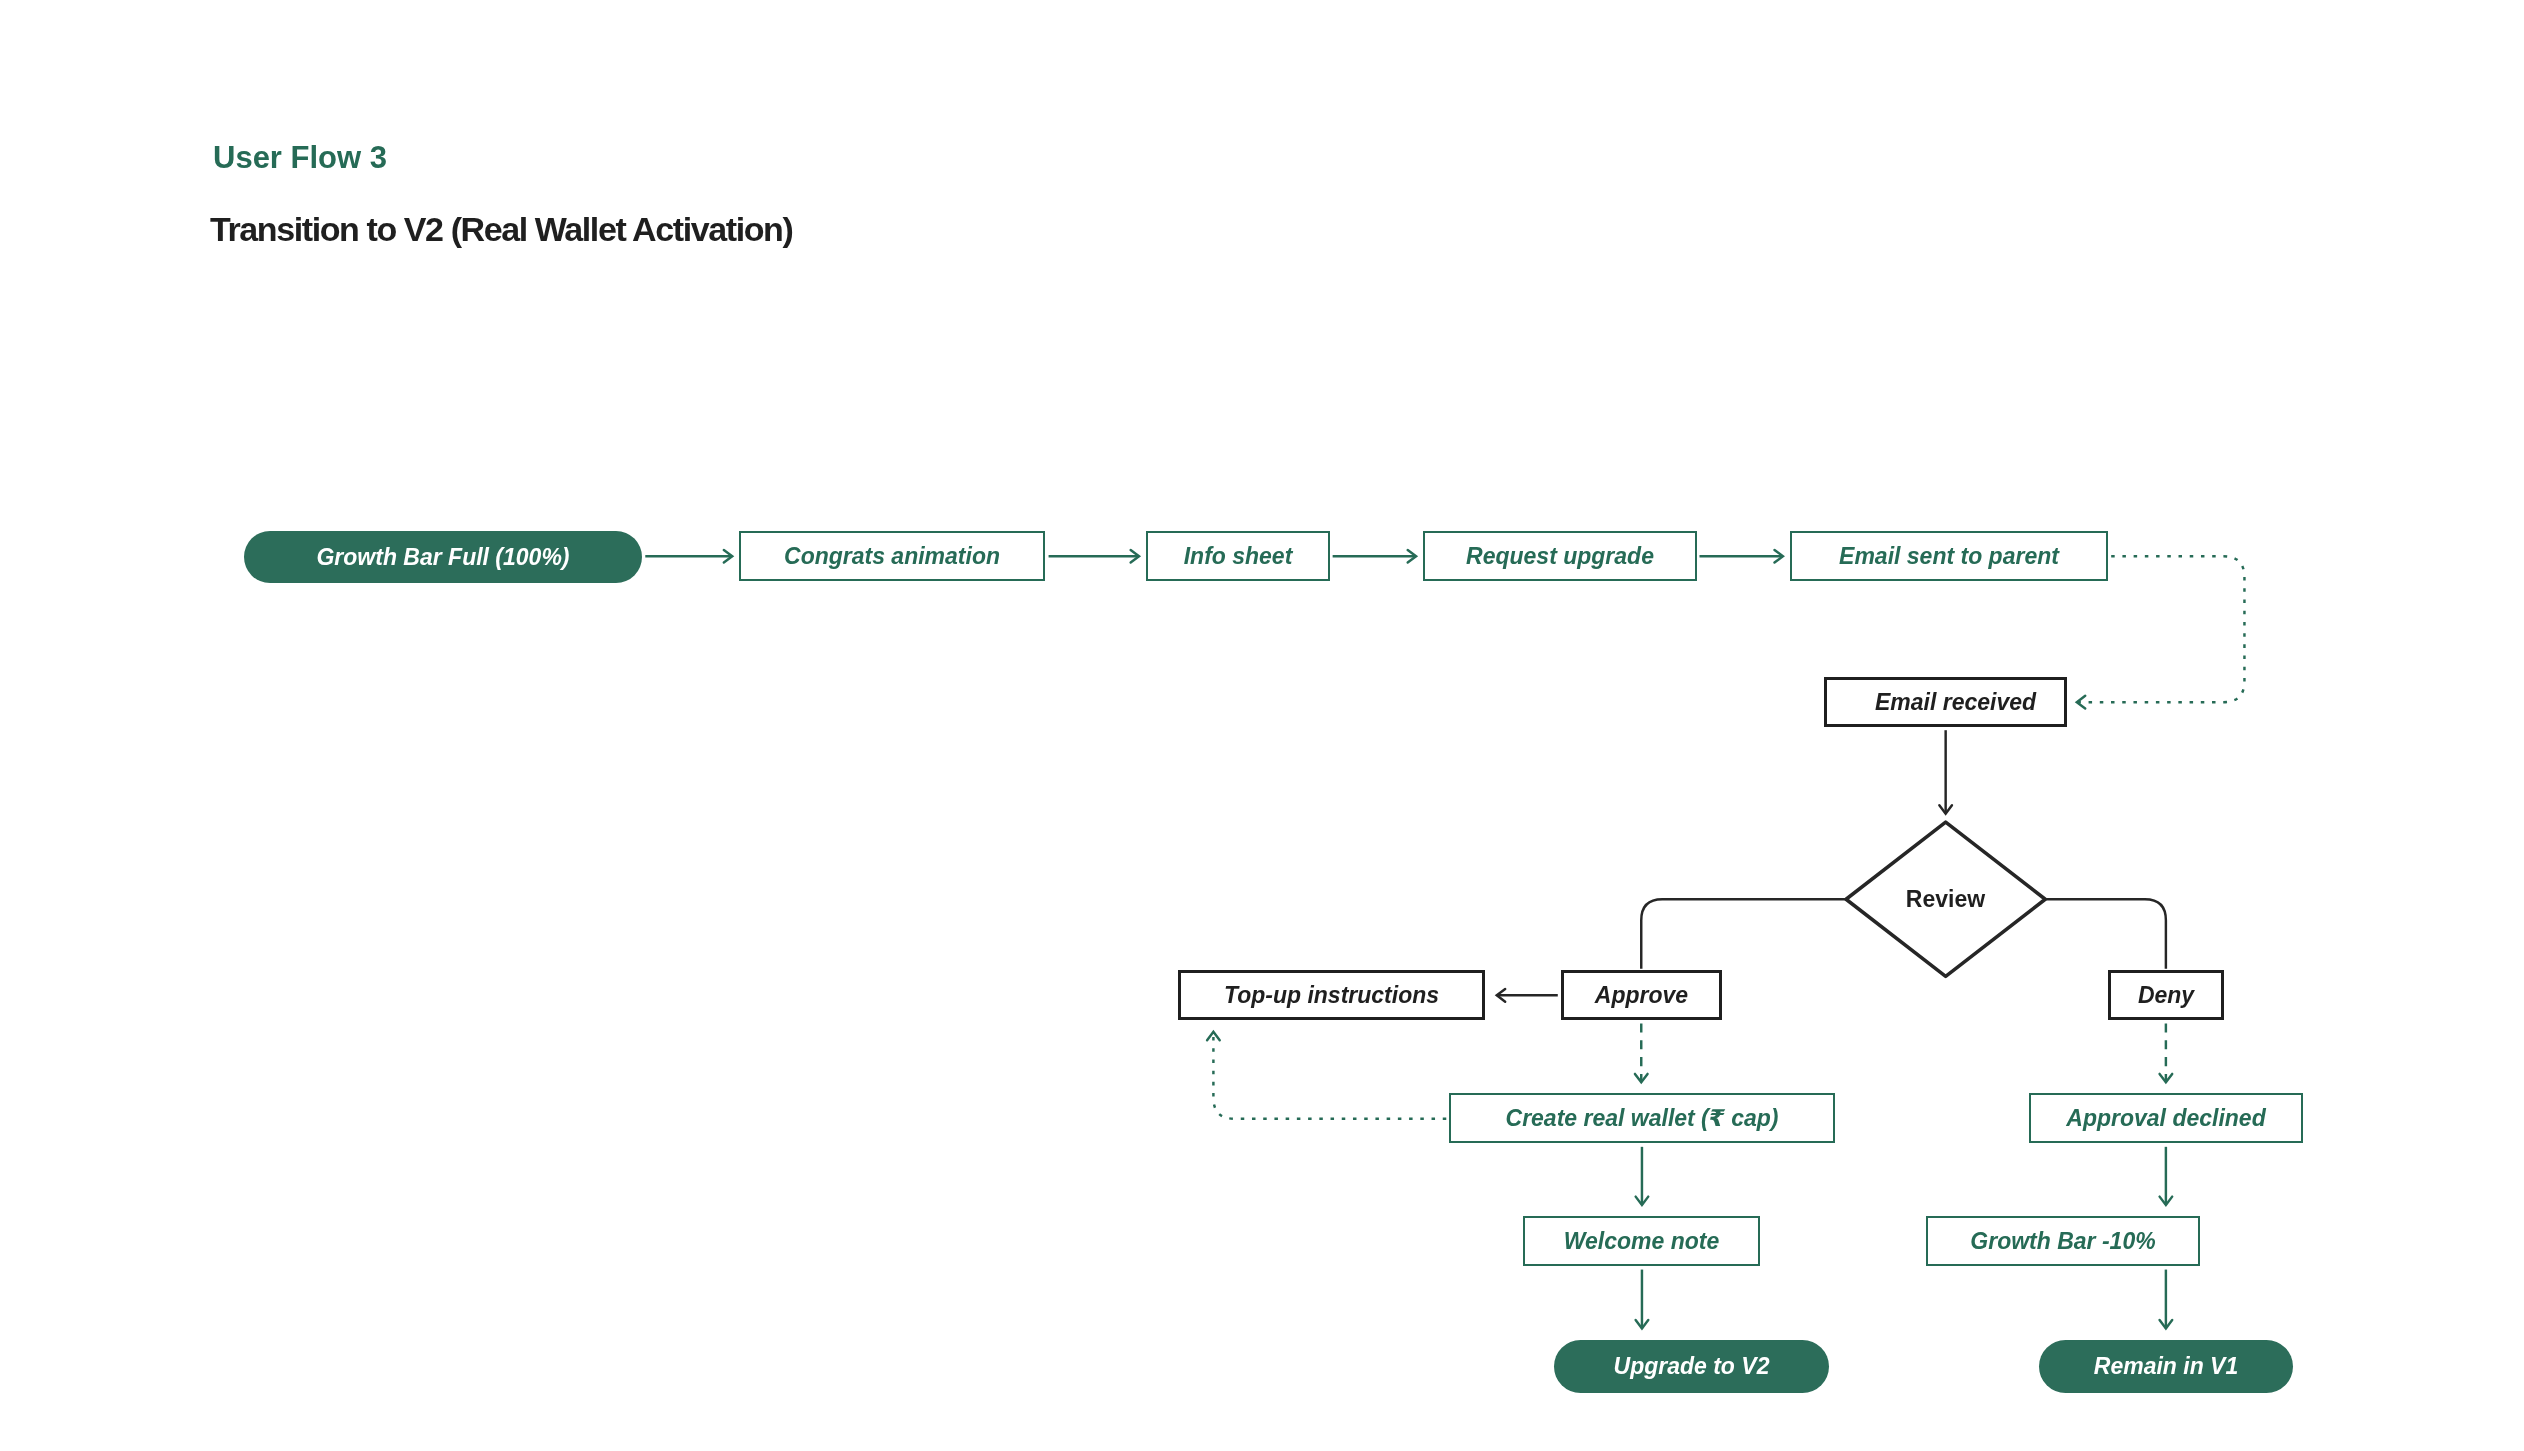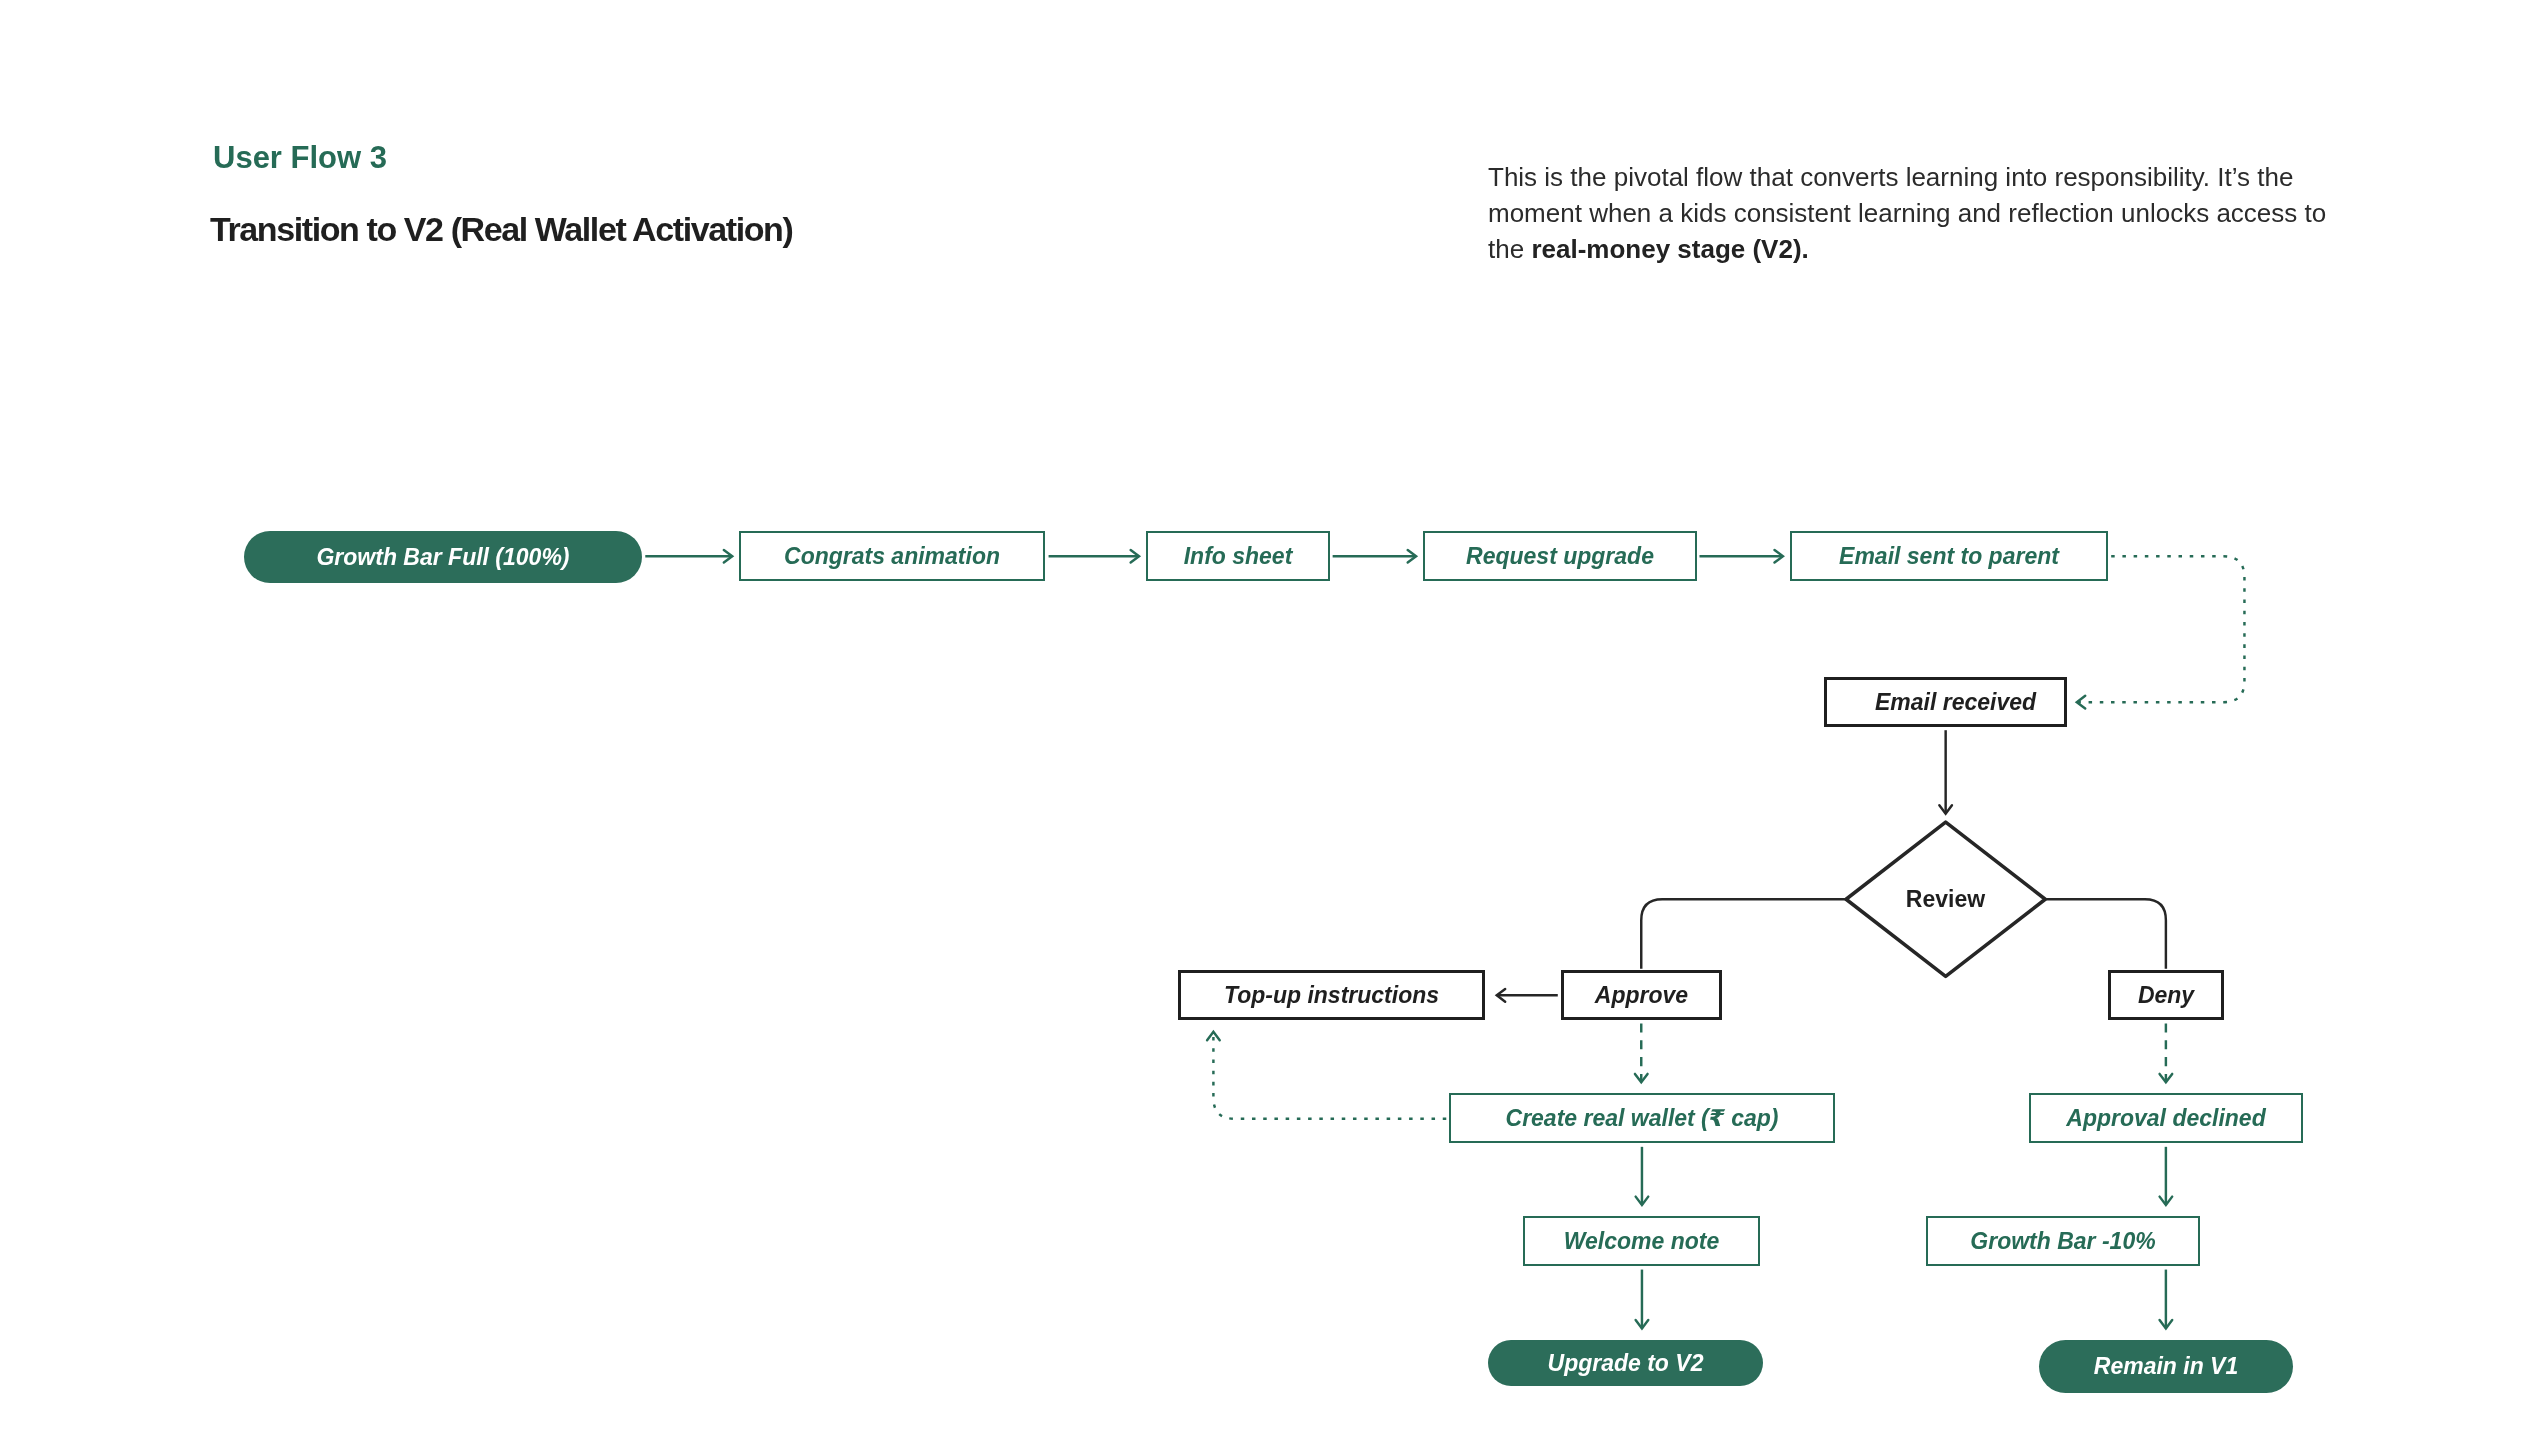--- a/index.html
+++ b/index.html
@@ -52,21 +52,20 @@
     font-weight:700;font-size:23px;color:var(--ink);background:transparent;
   }
 </style>
 </head>
 <body>
 
 <div class="canvas">
 
   <div class="eyebrow">User Flow 3</div>
   <div class="page-title">Transition to V2 (Real Wallet Activation)</div>
-  <div class="description"><span>This is the pivotal flow that converts learning into responsibility. It’s the moment when a kids consistent learning and reflection unlocks access to the </span><b>real-money stage (V2).</b></div>
 
   <svg class="wires" width="2525" height="1452" viewBox="0 0 3600 2070">
     <defs>
       <marker id="arrow-green" markerUnits="userSpaceOnUse" markerWidth="34" markerHeight="34" refX="0" refY="0" orient="auto" viewBox="-17 -17 34 34">
         <path d="M-12,-9 L0,0 L-12,9" fill="none" stroke="#266B56" stroke-width="3.5" stroke-linecap="round"></path>
       </marker>
       <marker id="arrow-ink" markerUnits="userSpaceOnUse" markerWidth="34" markerHeight="34" refX="0" refY="0" orient="auto" viewBox="-17 -17 34 34">
         <path d="M-12,-9 L0,0 L-12,9" fill="none" stroke="#262626" stroke-width="3.5" stroke-linecap="round"></path>
       </marker>
     </defs>
@@ -140,21 +139,21 @@
     <span>Approval declined</span>
   </div>
 
   <div class="node green" style="left:1523px;top:1216px;width:237px;height:50px;">
     <span>Welcome note</span>
   </div>
   <div class="node green" style="left:1926px;top:1216px;width:274px;height:50px;text-align:center;">
     <span>Growth Bar -10%</span>
   </div>
 
-  <div class="node pill" style="left:1488px;top:1340px;width:275px;height:46px;">
+  <div class="node pill" style="left:1554px;top:1340px;width:275px;height:53px;">
     <span>Upgrade to V2</span>
   </div>
   <div class="node pill" style="left:2039px;top:1340px;width:254px;height:53px;">
     <span>Remain in V1</span>
   </div>
 
 </div>
 
 
 </body></html>

